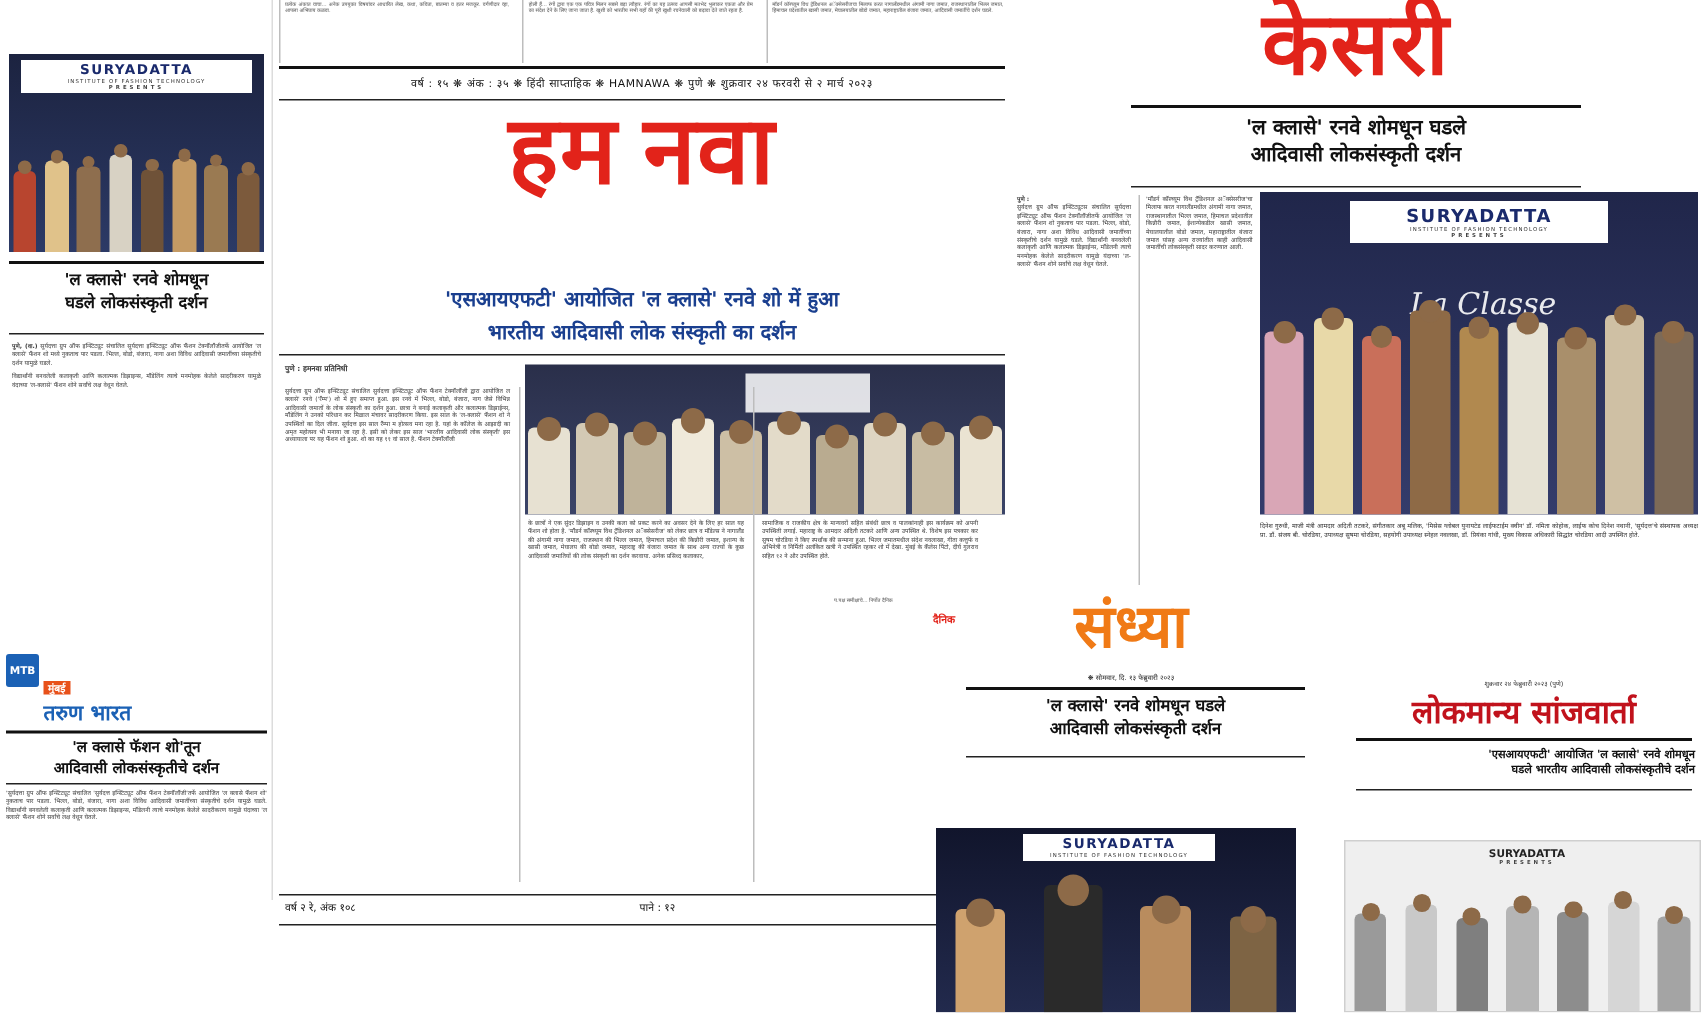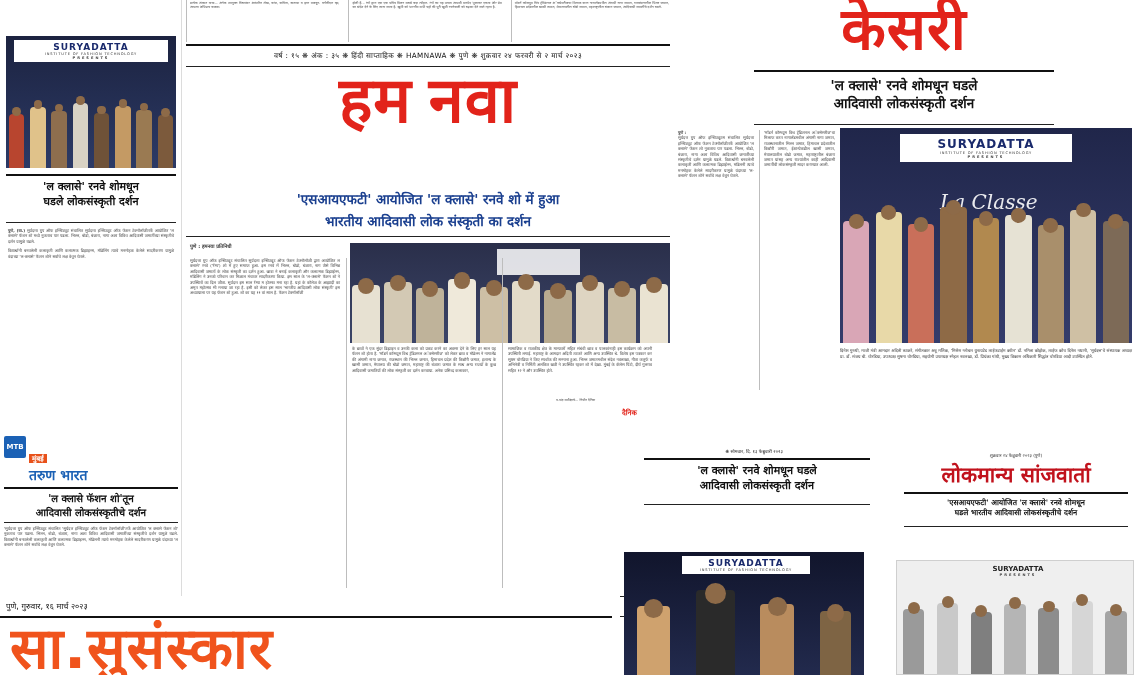--- a/index.html
+++ b/index.html
@@ -83,21 +83,21 @@
   #kesari-title {
     font-weight: bold; font-size: 58px; color: #e2231a; line-height: .95;
     letter-spacing: 1px;
   }
   #kesari-head { font-size: 13.5px; font-weight: bold; color: #111; line-height: 1.35; }
 
   
   #sandhya-title { font-weight: bold; font-size: 40px; color: #f07a16; line-height: 1; }
   #sandhya-head { font-size: 11px; font-weight: bold; color: #111; line-height: 1.35; }
   #lokmanya-title { font-weight: bold; font-size: 21px; color: #c1121c; }
-  #lokmanya-head { font-size: 7.5px; font-weight: bold; color: #111; line-height: 1.3; }
+  #lokmanya-head { font-size: 7.5px; font-weight: bold; color: #111; line-height: 1.3; text-align: right; }
 
   
   #tb-bar { background: #e8511a; color: #fff; }
   #tb-title { font-weight: bold; font-size: 14px; color: #1b61b5; }
   #tb-head { font-size: 10px; font-weight: bold; color: #111; line-height: 1.35; }
 
   
   #bottom-word {
     font-weight: bold; font-size: 57px; color: #f0531c; line-height: 1;
     letter-spacing: 1px;
@@ -286,20 +286,21 @@
         <div class="model" style="height:94%; background:#cfc0a4;"></div>
         <div class="model" style="height:86%; background:#7d6a57;"></div>
       </div>
     </div>
 
     <div class="abs" style="left:166px; top:348px; width:292px; font-size:4.2px; line-height:1.35; color:#333; text-align:justify;">दिनेश गुरुधी, माजी मंत्री आमदार अदिती तटकरे, संगीतकार अबू मलिक, 'मिसेस ग्लोबल युनायटेड लाईफटाईम क्वीन' डॉ. नमिता कोहोक, लाईफ कोच दिनेश नथानी, 'सूर्यदत्त'चे संस्थापक अध्यक्ष प्रा. डॉ. संजय बी. चोरडिया, उपाध्यक्ष सुषमा चोरडिया, सहयोगी उपाध्यक्ष स्नेहल नवलखा, डॉ. प्रियंका गांधी, मुख्य विकास अधिकारी सिद्धांत चोरडिया आदी उपस्थित होते.</div>
   </div>
 
   <div class="abs" style="left:620px; top:392px; width:280px; height:150px;">
     <div class="abs" style="left:2px; top:16px; font-size:7px; font-weight:bold; color:#e2231a;">दैनिक</div>
+    <div class="abs ctr" id="sandhya-title" style="left:34px; top:6px; width:200px;">संध्या</div>
     <div class="abs ctr" style="left:34px; top:56px; width:200px; font-size:4.6px; color:#222;">❋ सोमवार, दि. १३ फेब्रुवारी २०२३</div>
     <div class="abs" style="left:24px; top:66px; width:226px;">
         <div class="thickrule"></div>
       </div>
     <div class="abs ctr" style="left:10px; top:72px; width:254px;">
       <div id="sandhya-head">'ल क्लासे' रनवे शोमधून घडले</div>
       <div id="sandhya-head">आदिवासी लोकसंस्कृती दर्शन</div>
     </div>
     <div class="abs" style="left:24px; top:112px; width:226px;">
         <div class="rule"></div>
@@ -346,21 +347,14 @@
       <div class="model" style="height:82%; background:#9a9a9a;"></div>
       <div class="model" style="height:90%; background:#c9c9c9;"></div>
       <div class="model" style="height:78%; background:#7f7f7f;"></div>
       <div class="model" style="height:88%; background:#b5b5b5;"></div>
       <div class="model" style="height:84%; background:#8d8d8d;"></div>
       <div class="model" style="height:92%; background:#d6d6d6;"></div>
       <div class="model" style="height:80%; background:#a4a4a4;"></div>
     </div>
   </div>
 
-  <div class="abs" style="left:0px; top:596px; width:620px; height:79px; background:#ffffff;">
-    <div class="abs" style="left:6px; top:4px; font-size:8px; color:#111;">पुणे, गुरुवार, १६ मार्च २०२३</div>
-    <div class="abs" style="left:0px; top:20px; width:612px;">
-        <div class="thickrule"></div>
-      </div>
-    <div class="abs" id="bottom-word" style="left:10px; top:24px; width:600px; overflow:hidden; white-space:nowrap;">सा.सुसंस्कार</div>
-  </div>
 
 </div>
 
 </body></html>

